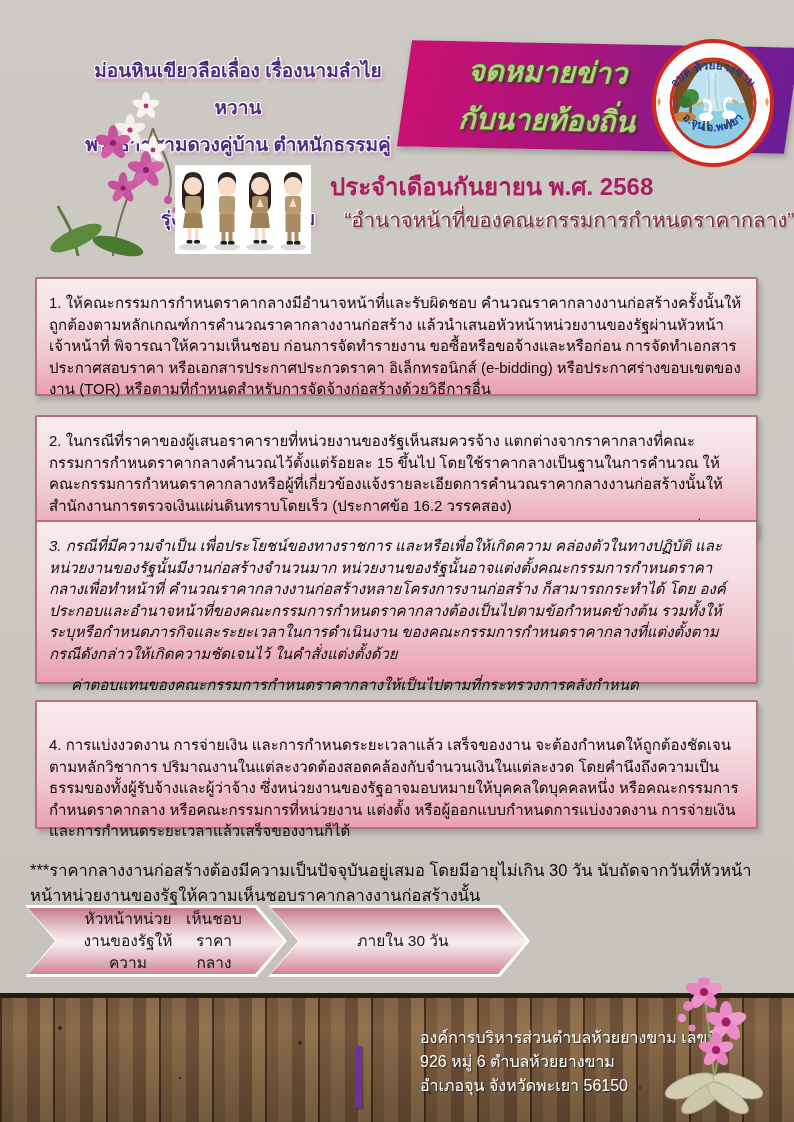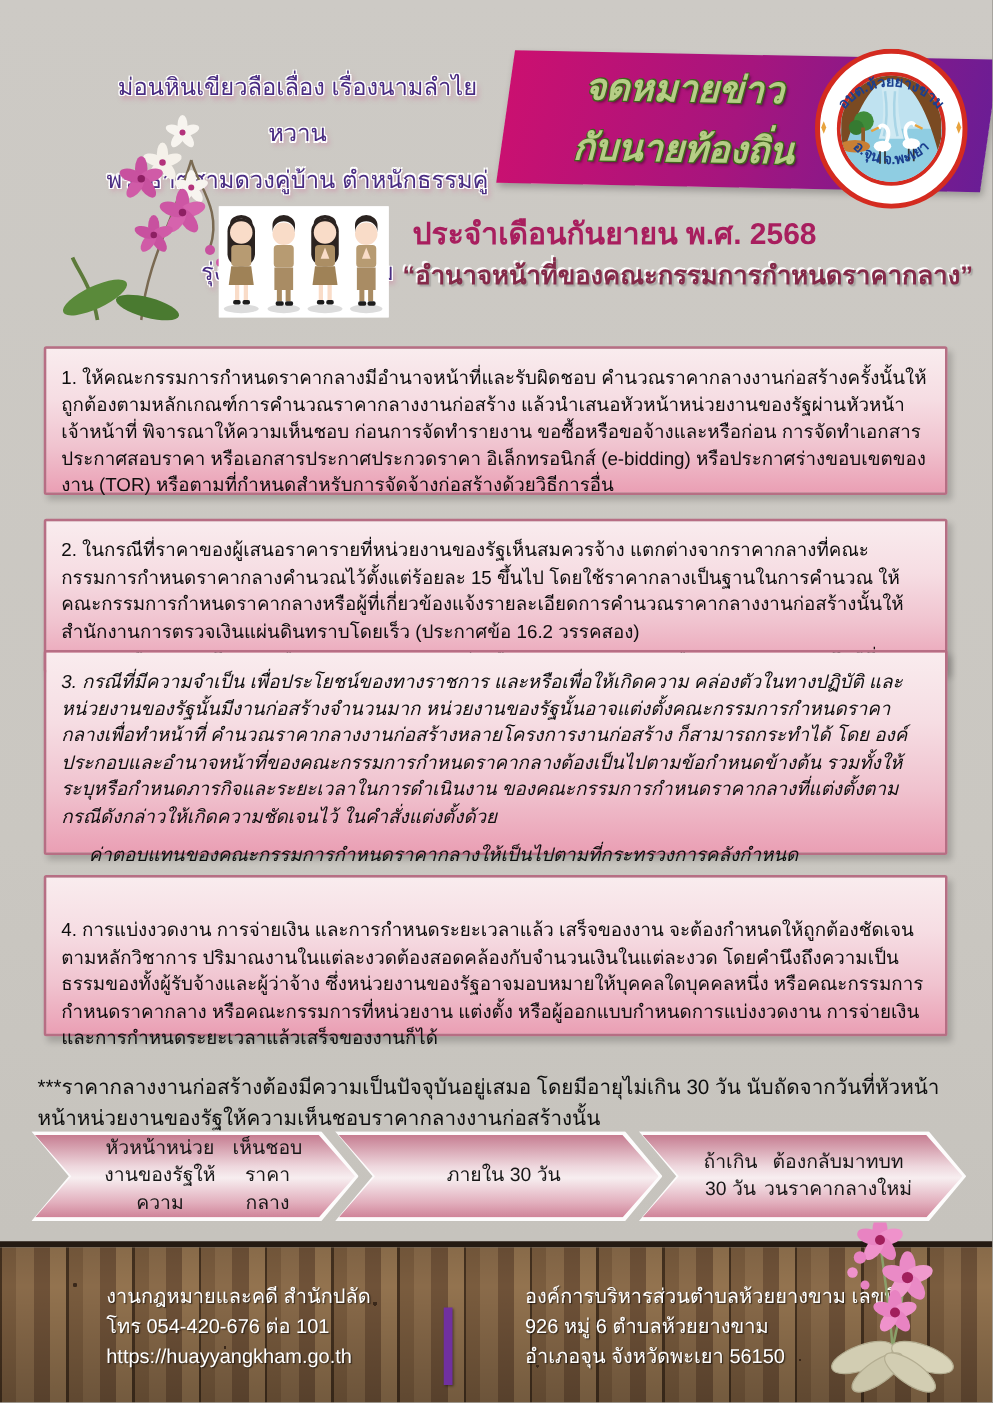--- a/index.html
+++ b/index.html
@@ -7,21 +7,21 @@
   .page {
     position:relative; width:794px; height:1122px; margin:0 auto;
     background:linear-gradient(180deg,#cdcac5 0%,#cac7c1 60%,#c6c3bd 88%);
     overflow:hidden;
     font-family:"Liberation Sans","DejaVu Sans",sans-serif;
     color:#111;
   }
   
   .motto {
     position:absolute; left:78px; top:52px; width:320px; text-align:center;
-    font-size:19px; font-weight:normal; color:#4a2c82; line-height:37px;
+    font-size:19px; font-weight:bold; color:#4a2c82; line-height:37px;
     text-shadow:-1px -1px 0 #fff,1px -1px 0 #fff,-1px 1px 0 #fff,1px 1px 0 #fff,
                 2px 3px 4px rgba(205,85,140,.55);
   }
   .banner {
     position:absolute; left:404px; top:44px; width:388px; height:106px;
     background:linear-gradient(97deg,#cb1070 0%,#a6157e 48%,#6a1d95 100%);
     transform:skewX(-7deg) rotate(1.1deg);
     box-shadow:2px 3px 6px rgba(0,0,0,.25);
   }
   .banner-text {
@@ -31,22 +31,22 @@
     font-size:29px; font-weight:bold; line-height:48px; color:#b6ce86;
     text-shadow:1px 1px 0 #40651c,-1px 1px 0 #40651c,1px -1px 0 #40651c,2px 2px 2px rgba(0,0,0,.4);
     font-style:italic;
   }
   .logo { position:absolute; left:651px; top:39px; width:124px; height:128px; }
   .month-heading {
     position:absolute; left:330px; top:167px; width:460px; text-align:left;
     font-size:24px; font-weight:bold; color:#a81e5e;
   }
   .quote-heading {
-    position:absolute; left:322px; top:203px; width:472px; text-align:left;
-    font-size:20.5px; font-weight:bold; color:#842a49;
+    position:absolute; left:322px; top:203px; width:472px; text-align:right;
+    font-size:20.5px; font-weight:normal; color:#842a49;
     text-shadow:-1.5px -1.5px 0 rgba(255,255,255,.9),1.5px 1.5px 1px rgba(110,110,110,.4);
   }
   .people { position:absolute; left:175px; top:165px; width:136px; height:89px; background:#fff; }
   .orchid-left { position:absolute; left:18px; top:88px; width:165px; height:172px; }
   
   .info-box {
     position:absolute; left:35px; width:723px;
     background:linear-gradient(180deg,#f9ecee 0%,#f6dde3 35%,#f0c3cf 68%,#ea9fb4 100%);
     border:2px solid #b76e84; border-radius:2px;
     box-shadow:3px 4px 5px rgba(0,0,0,.18);
@@ -304,37 +304,26 @@
       <div class="chev-fill">
         <div>หัวหน้าหน่วยงานของรัฐให้ความ</div>
         <div>เห็นชอบราคากลาง</div>
       </div>
     </div>
     <div class="chev chev2">
       <div class="chev-fill">
         <div>ภายใน 30 วัน</div>
       </div>
     </div>
-    <div class="chev chev3">
-      <div class="chev-fill">
-        <div>ถ้าเกิน 30 วัน</div>
-        <div>ต้องกลับมาทบทวนราคากลางใหม่</div>
-      </div>
-    </div>
   </div>
 
   <div class="footer-line-dark"></div>
   <div class="wood"></div>
   <div class="wood-knots"></div>
 
-  <div class="footer-left">
-    <div>งานกฎหมายและคดี  สำนักปลัด</div>
-    <div>โทร 054-420-676   ต่อ 101</div>
-    <div>https://huayyangkham.go.th</div>
-  </div>
 
   <div class="footer-divider"></div>
 
   <div class="footer-right">
     <div>องค์การบริหารส่วนตำบลห้วยยางขาม  เลขที่</div>
     <div>926  หมู่ 6 ตำบลห้วยยางขาม</div>
     <div>อำเภอจุน  จังหวัดพะเยา   56150</div>
   </div>
 
   <svg class="orchid-br" viewBox="0 0 124 138">

